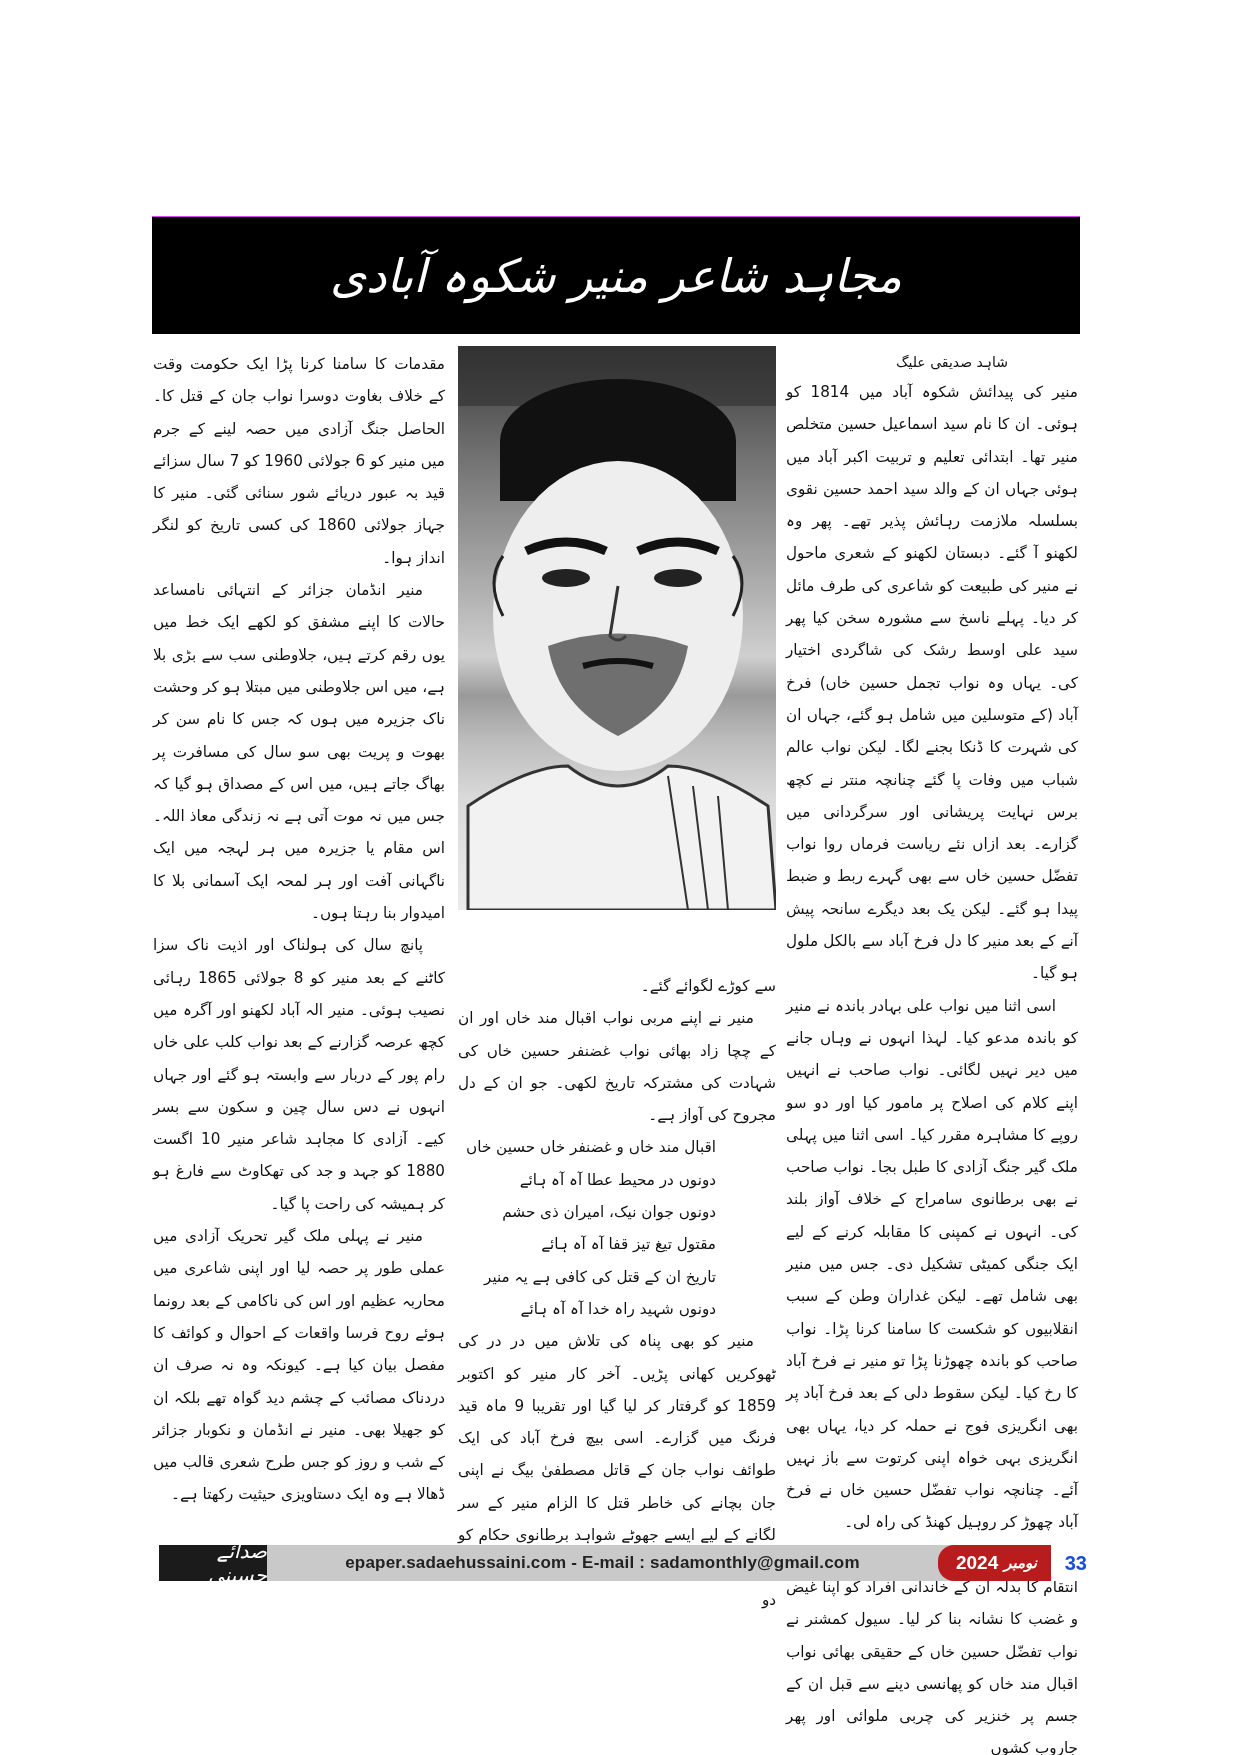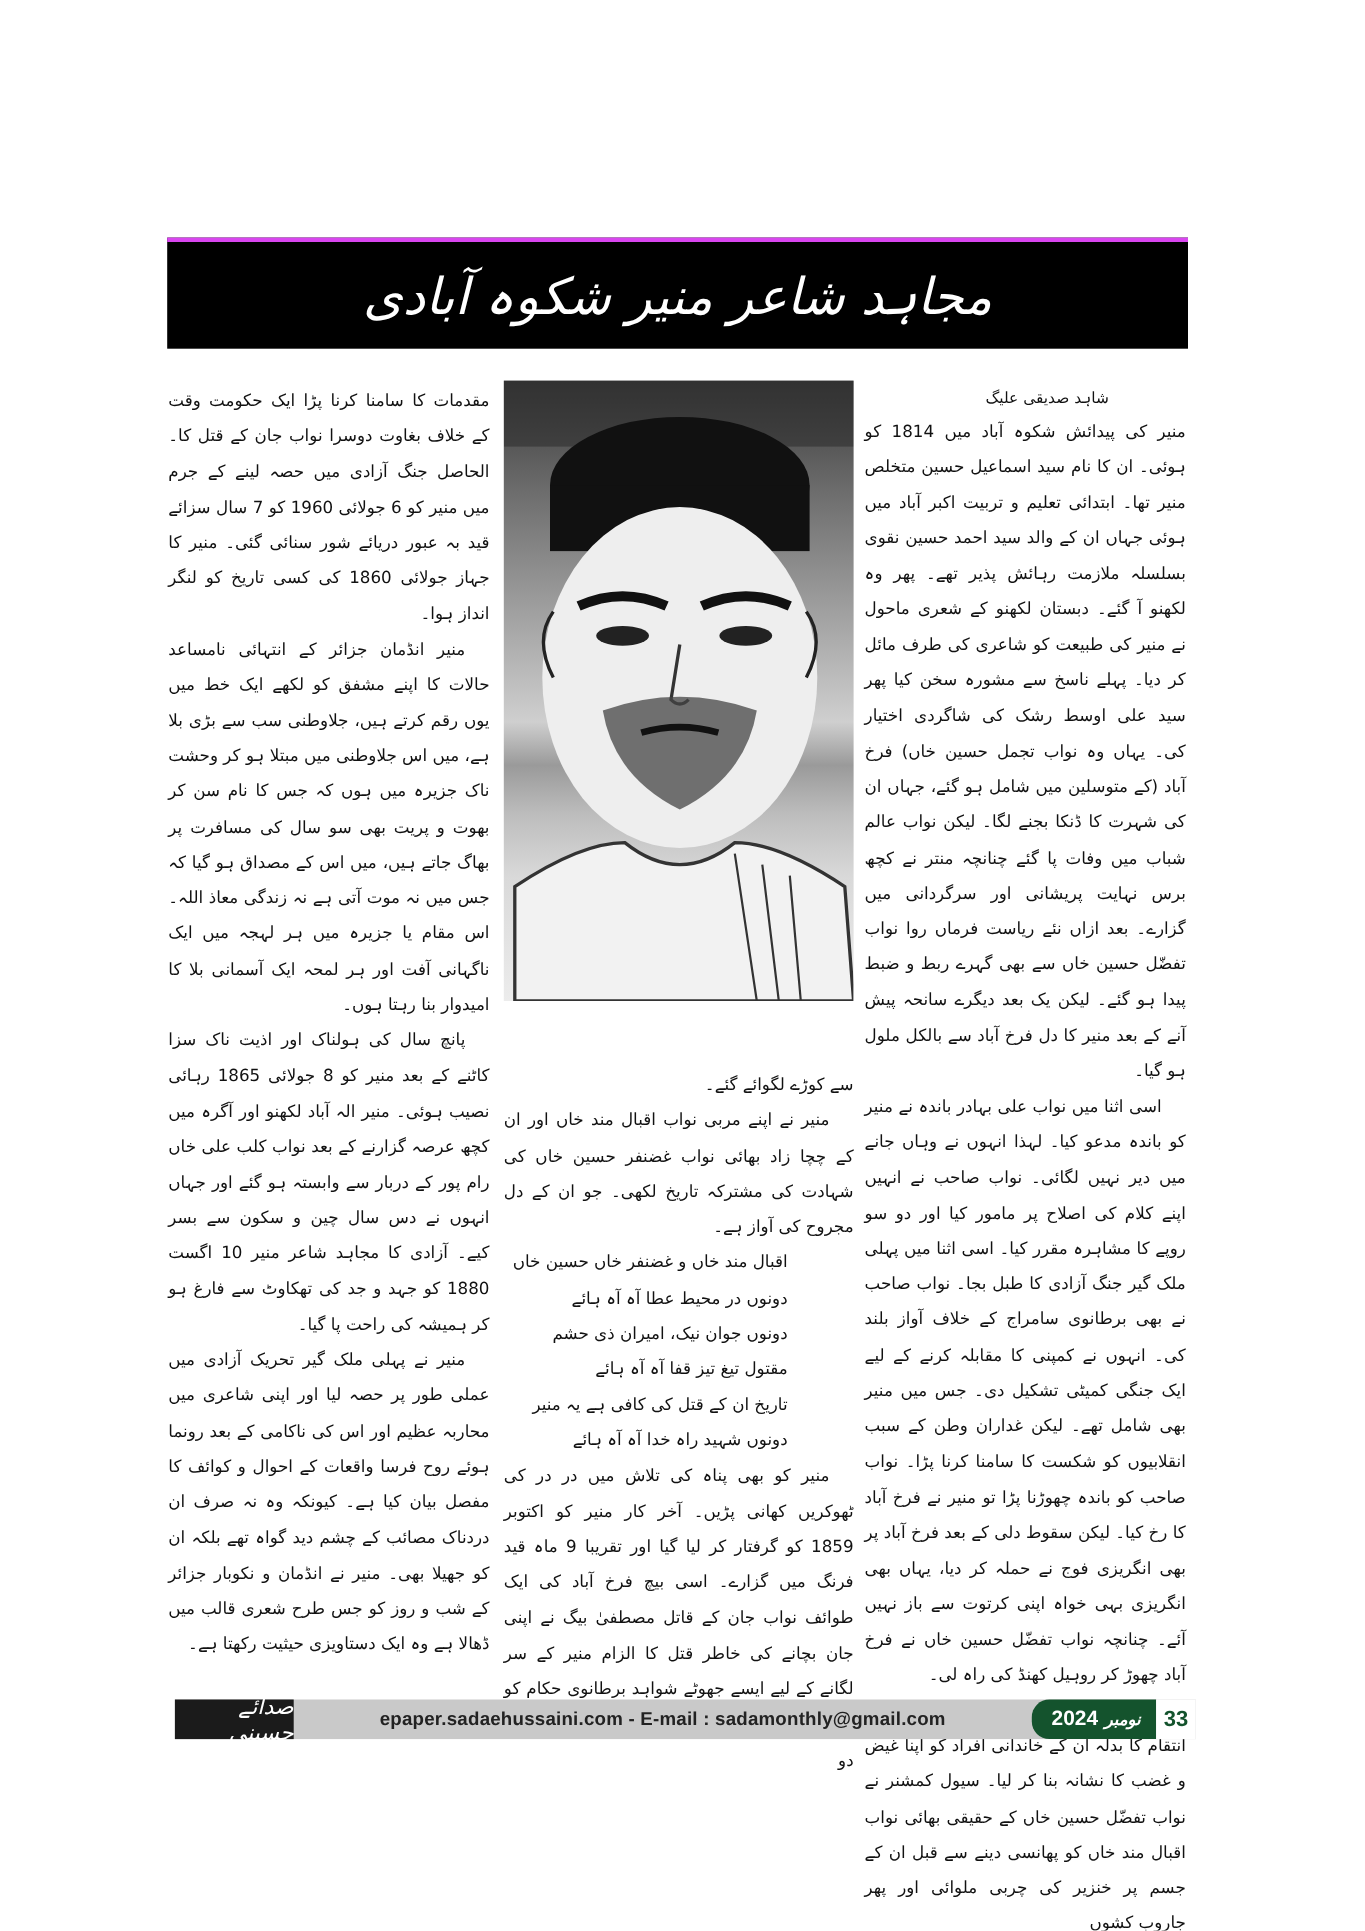--- a/index.html
+++ b/index.html
@@ -1,22 +1,22 @@
 <!DOCTYPE html>
 <html><head>
 <meta charset="utf-8">
 <style>
   * { box-sizing: border-box; margin: 0; padding: 0; }
   html, body { width: 1241px; height: 1755px; background: #ffffff; overflow: hidden; }
   body { position: relative; font-family: "DejaVu Sans", sans-serif; color: #111; }
 
   .title-band {
-    position: absolute; left: 152px; top: 216px; width: 928px; height: 101px;
+    position: absolute; left: 152px; top: 216px; width: 928px; height: 118px;
     background: #000; display: flex; align-items: center; justify-content: center;
-    border-top: 4px solid #d946ef;
+    border-top: 1px solid #d946ef;
   }
   .title-band h1 {
     color: #fff; font-family: "DejaVu Serif", serif; font-size: 46px; font-weight: normal;
     direction: rtl; font-style: italic; letter-spacing: 1px;
   }
 
   .col {
     position: absolute; top: 348px; direction: rtl; text-align: justify;
     font-family: "DejaVu Sans", sans-serif; font-size: 15.2px; line-height: 32.3px; color: #111;
   }
@@ -44,28 +44,28 @@
   .logo {
     width: 108px; height: 36px; background: #1b1b1b; color: #fff; display: flex;
     align-items: center; justify-content: center; font-family: "DejaVu Serif", serif;
     font-size: 20px; direction: rtl; font-style: italic;
   }
   .footer-contact {
     flex: 1; text-align: center; font-family: "Liberation Sans", sans-serif; font-weight: bold;
     font-size: 17px; color: #222; letter-spacing: 0.2px;
   }
   .date-badge {
-    height: 36px; background: #14532d; color: #fff; display: flex; align-items: center;
+    height: 36px; background: #b91c1c; color: #fff; display: flex; align-items: center;
     padding: 0 14px 0 18px; border-top-left-radius: 16px; border-bottom-left-radius: 16px;
     font-family: "Liberation Sans", sans-serif; font-weight: bold; font-size: 19px; gap: 6px;
   }
   .date-badge .month { font-family: "DejaVu Serif", serif; font-weight: bold; font-size: 15px; font-style: italic; }
   .page-num {
-    width: 36px; text-align: center; font-family: "Liberation Sans", sans-serif; font-weight: bold;
-    font-size: 20px; color: #14532d; background: #fff; height: 36px; line-height: 36px;
+    width: 36px; text-align: right; font-family: "Liberation Sans", sans-serif; font-weight: bold;
+    font-size: 20px; color: #1d4ed8; background: #fff; height: 36px; line-height: 36px;
   }
 </style>
 </head>
 <body>
 
 <div class="title-band">
   <h1>مجاہد شاعر منیر شکوہ آبادی</h1>
 </div>
 
 <div class="col col-right">

